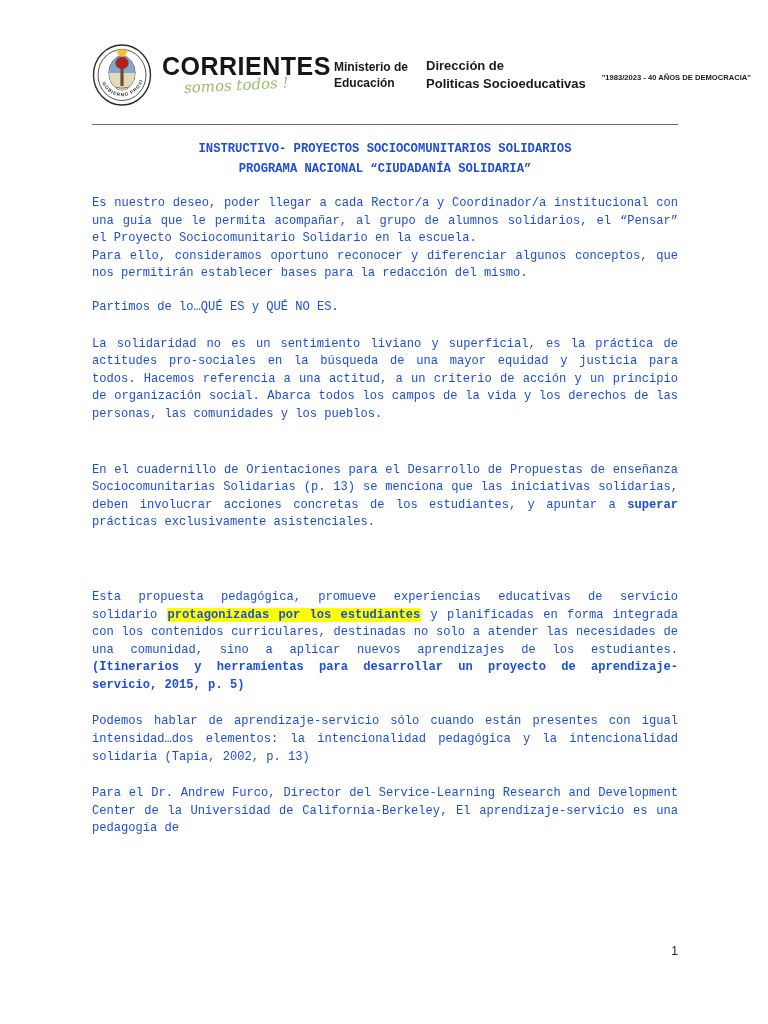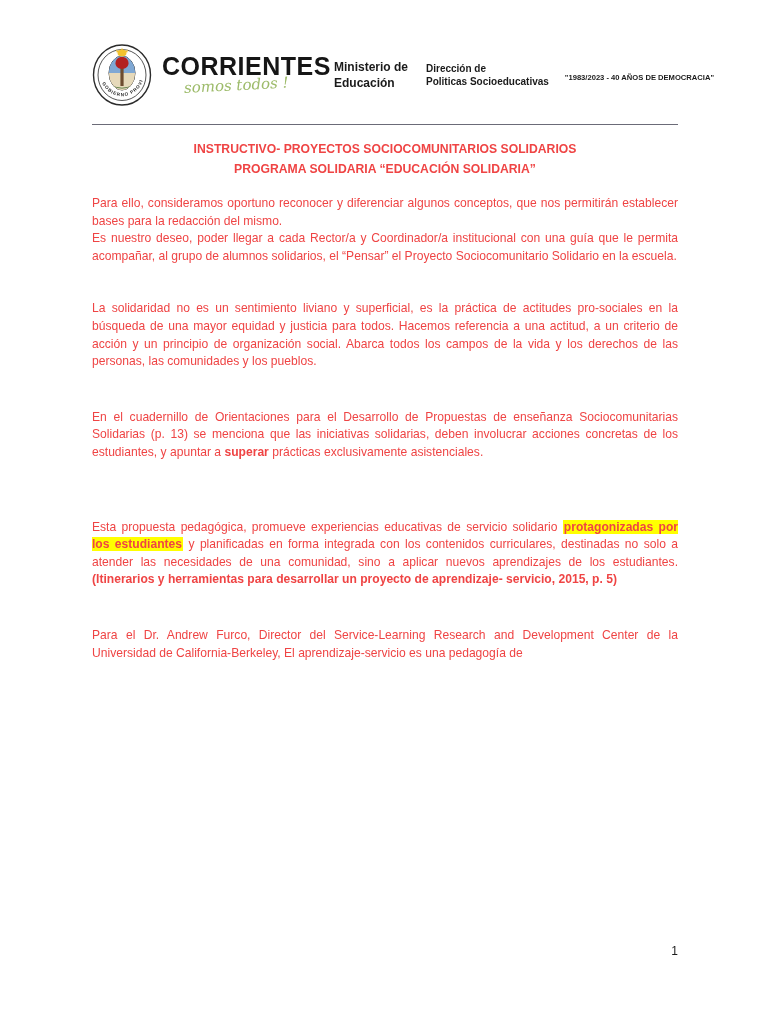--- a/index.html
+++ b/index.html
@@ -68,21 +68,21 @@
     margin-left: 22px;
     font-size: 12px;
     font-weight: bold;
     line-height: 1.35;
     color: #1a1a1a;
     flex: 0 0 auto;
     white-space: nowrap;
   }
   .direccion {
     margin-left: 18px;
-    font-size: 10px;
+    font-size: 13px;
     font-weight: bold;
     line-height: 1.35;
     color: #1a1a1a;
     flex: 0 0 auto;
     white-space: nowrap;
   }
   .democracia {
     margin-left: 16px;
     font-size: 7.6px;
     font-weight: bold;
@@ -103,21 +103,22 @@
   }
 
   
   .doc {
     position: absolute;
     left: 92px;
     top: 140px;
     width: 586px;
     font-size: 12.1px;
     line-height: 17.6px;
-    color: #ef4444;
+    color: #1d4ed8;
+    font-family: Liberation Mono, monospace;
   }
 
   .title-line {
     text-align: center;
     font-weight: bold;
     font-size: 12.2px;
     line-height: 19px;
   }
   .title-line.second { margin-top: 1px; }
 
@@ -198,29 +199,30 @@
     </div>
 
     <div class="democracia">"1983/2023 - 40 AÑOS DE DEMOCRACIA"</div>
   </div>
 
   <div class="rule"></div>
 
   <div class="doc">
 
     <div class="title-line">INSTRUCTIVO- PROYECTOS SOCIOCOMUNITARIOS SOLIDARIOS</div>
-    <div class="title-line second">PROGRAMA SOLIDARIA “EDUCACIÓN SOLIDARIA”</div>
+    <div class="title-line second">PROGRAMA NACIONAL “CIUDADANÍA SOLIDARIA”</div>
 
     <div class="gap-m"></div>
 
+    <p class="body">Es nuestro deseo, poder llegar a cada Rector/a y Coordinador/a institucional con una guía que le permita acompañar, al grupo de alumnos solidarios, el “Pensar” el Proyecto Sociocomunitario Solidario en la escuela.</p>
     <p class="body">Para ello, consideramos oportuno reconocer y diferenciar algunos conceptos, que nos permitirán establecer bases para la redacción del mismo.</p>
-    <p class="body">Es nuestro deseo, poder llegar a cada Rector/a y Coordinador/a institucional con una guía que le permita acompañar, al grupo de alumnos solidarios, el “Pensar” el Proyecto Sociocomunitario Solidario en la escuela.</p>
 
     <div class="gap-m"></div>
 
+    <p class="body nojust">Partimos de lo…QUÉ ES y QUÉ NO ES.</p>
 
     <div class="gap-l"></div>
 
     <p class="body">La solidaridad no es un sentimiento liviano y superficial, es la práctica de actitudes pro-sociales en la búsqueda de una mayor equidad y justicia para todos. Hacemos referencia a una actitud, a un criterio de acción y un principio de organización social. Abarca todos los campos de la vida y los derechos de las personas, las comunidades y los pueblos.</p>
 
     <div class="gap-l"></div>
 
 
     <div class="gap-l"></div>
 
@@ -231,20 +233,21 @@
 
     <div class="gap-l"></div>
 
 
     <div class="gap-l"></div>
 
     <p class="body"><span>Esta propuesta pedagógica, promueve experiencias educativas de servicio solidario </span><span class="hl">protagonizadas por los estudiantes</span><span> y planificadas en forma integrada con los contenidos curriculares, destinadas no solo a atender las necesidades de una comunidad, sino a aplicar nuevos aprendizajes de los estudiantes. </span><b>(Itinerarios y herramientas para desarrollar un proyecto de aprendizaje- servicio, 2015, p. 5)</b></p>
 
     <div class="gap-l"></div>
 
+    <p class="body">Podemos hablar de aprendizaje-servicio sólo cuando están presentes con igual intensidad…dos elementos: la intencionalidad pedagógica y la intencionalidad solidaria (Tapia, 2002, p. 13)</p>
 
     <div class="gap-l"></div>
 
     <p class="body"> Para el Dr. Andrew Furco, Director del Service-Learning Research and Development Center de la Universidad de California-Berkeley, El aprendizaje-servicio es una pedagogía de</p>
   </div>
 
   <div class="pagenum">1</div>
 </div>
 
 </body></html>

